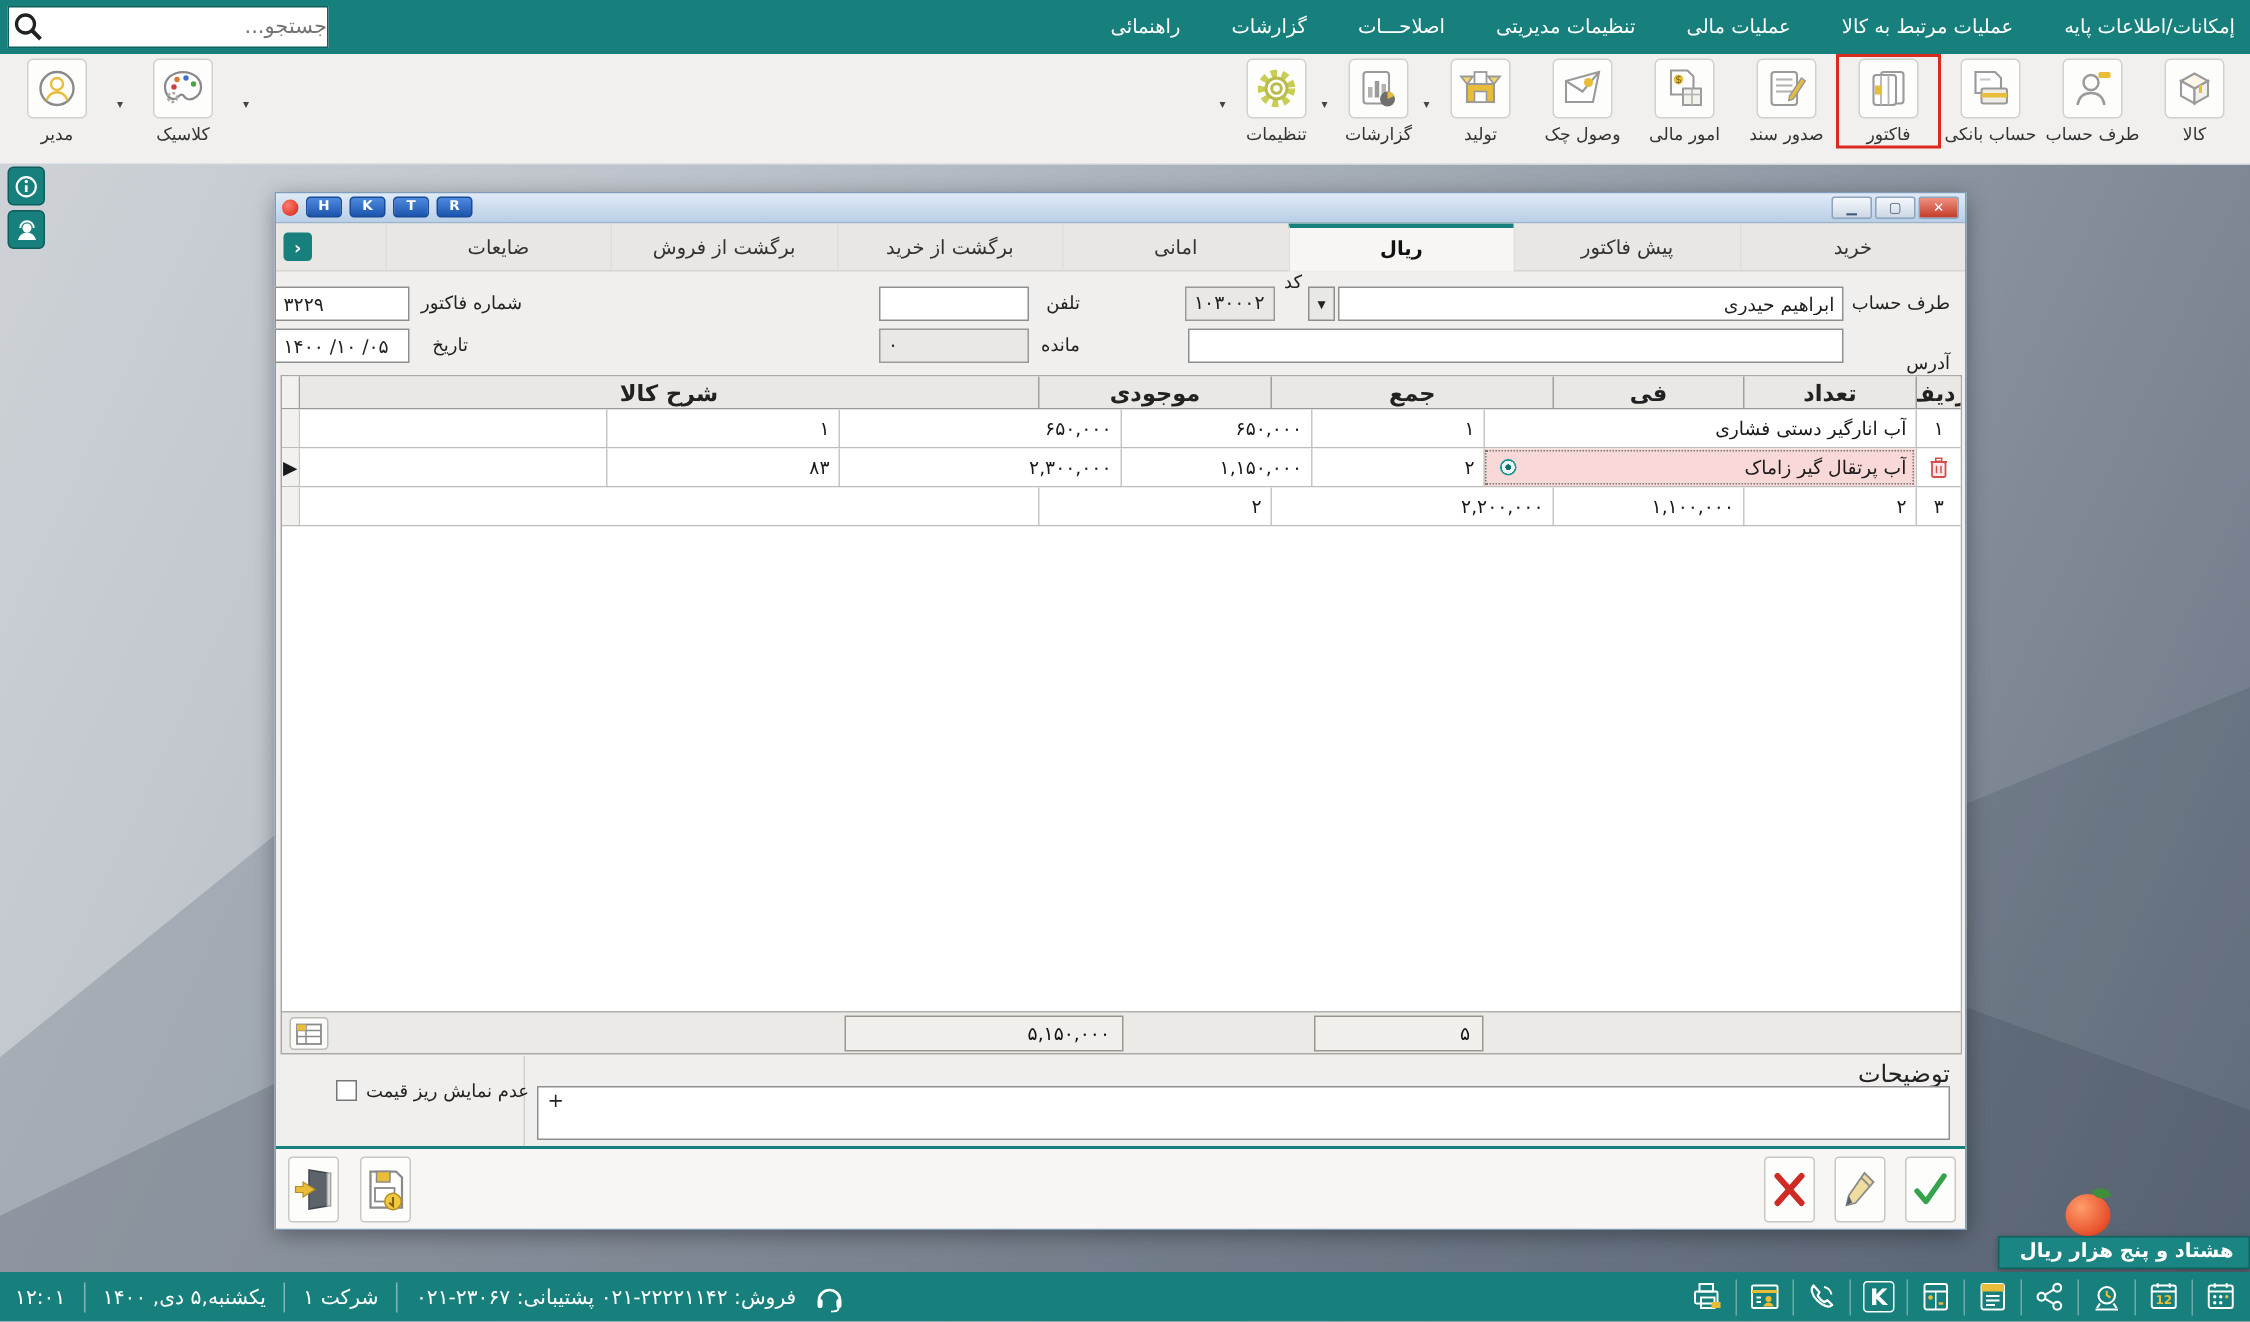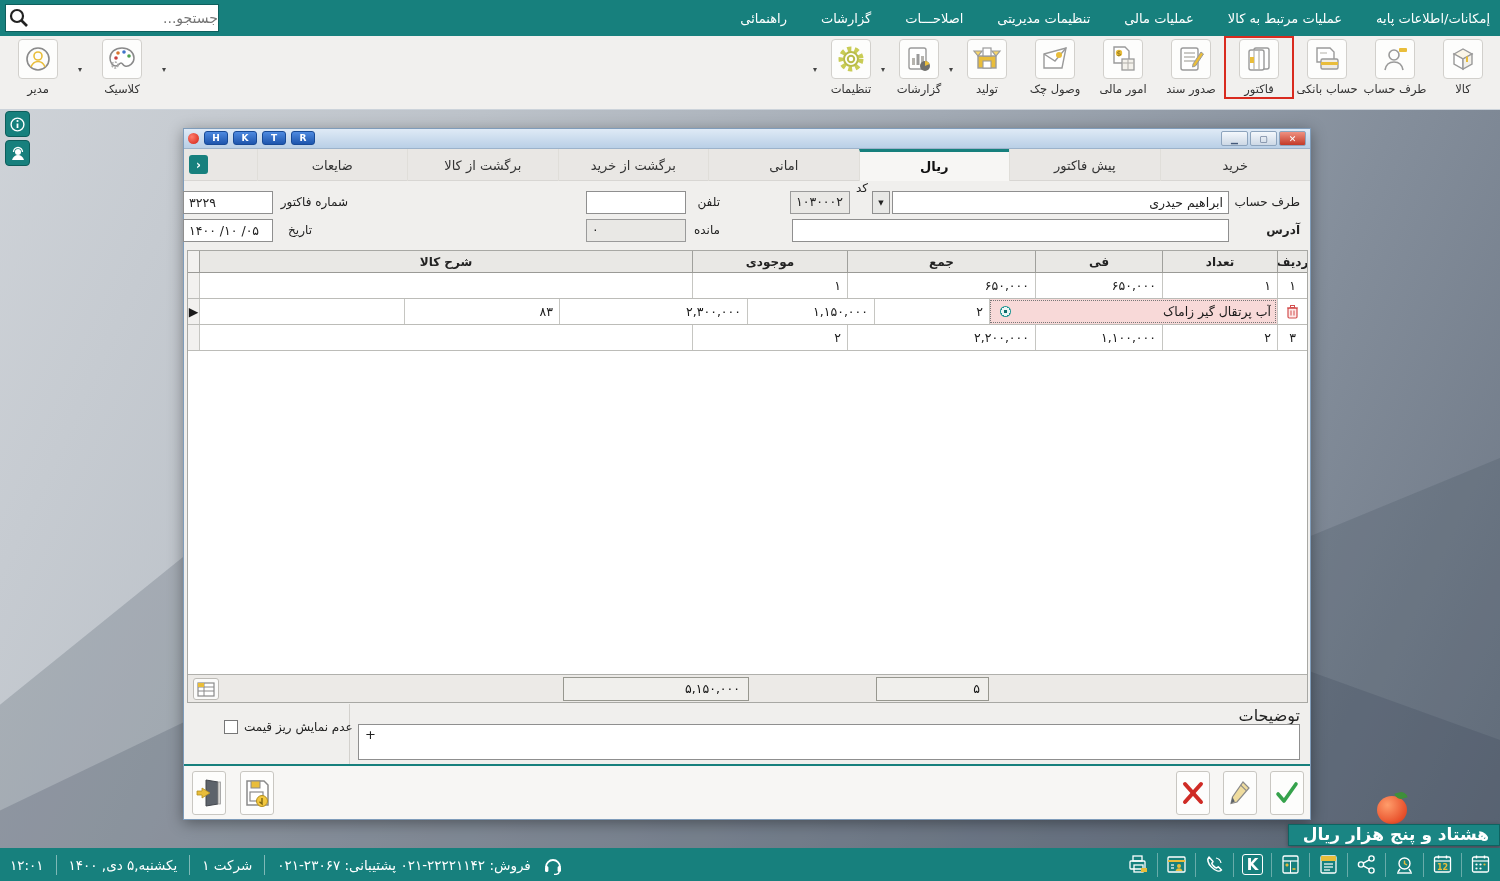--- a/index.html
+++ b/index.html
@@ -55,21 +55,21 @@
   .form{position:absolute;left:0;right:0;top:52px;height:69px;}
   .flabel{position:absolute;font-size:12px;color:#222;white-space:nowrap;}
   .finput{position:absolute;height:23px;background:#fff;border:1px solid #8f8f8f;font-family:inherit;font-size:12.5px;color:#222;padding:0 5px;outline:none;}
   .fro{position:absolute;height:23px;background:#e9e8e5;border:1px solid #9a9a9a;font-size:12.5px;color:#222;padding:2px 5px;direction:ltr;text-align:left;}
   .combo{position:absolute;width:18px;height:23px;background:#e8e8e6;border:1px solid #8f8f8f;font-size:7px;color:#222;display:flex;align-items:center;justify-content:center;}
 
   
   .grid{position:absolute;left:3px;right:2px;top:121px;height:453px;display:flex;flex-direction:column;border:1px solid #a8a8a4;background:#fff;}
   .trow{display:flex;flex-direction:row;}
   .thead{height:22px;background:#e9e8e5;border-bottom:1px solid #9a9a96;}
-  .thead .cell{font-weight:bold;font-size:12px;color:#222;display:flex;align-items:center;justify-content:center;border-left:1px solid #aoaoa0;}
+  .thead .cell{font-weight:bold;font-size:15px;color:#222;display:flex;align-items:center;justify-content:center;border-left:1px solid #aoaoa0;}
   .thead .cell{border-left:1px solid #a0a09c;}
   .tbody-row{height:26px;border-bottom:1px solid #bcbcb8;background:#fff;}
   .cell{display:flex;align-items:center;overflow:hidden;white-space:nowrap;}
   .tbody-row .cell{border-left:1px solid #c6c6c2;font-size:12.5px;color:#1a1a1a;padding:0 6px;justify-content:flex-start;}
   .c-radif{width:30px;flex:0 0 30px;justify-content:center!important;padding:0!important;}
   .c-name{width:288px;flex:0 0 288px;}
   .c-qty{width:115px;flex:0 0 115px;}
   .c-fee{width:127px;flex:0 0 127px;}
   .c-sum{width:188px;flex:0 0 188px;}
   .c-stock{width:155px;flex:0 0 155px;}
@@ -95,21 +95,21 @@
   .chklabel{font-size:12px;color:#222;white-space:nowrap;}
 
   
   .btnbar{position:absolute;left:0;right:0;bottom:0;height:55px;background:#f7f6f4;border-top:2px solid #17807d;}
   .bb{position:absolute;top:5px;width:34px;height:44px;background:#fdfdfc;border:1px solid #c9c7c2;border-radius:3px;display:flex;align-items:center;justify-content:center;}
 
   
   .fruit{position:absolute;left:1377px;top:792px;width:32px;height:32px;z-index:20;}
   .fruit .body{position:absolute;left:0;top:4px;width:30px;height:28px;border-radius:50%;background:radial-gradient(circle at 35% 32%,#ff9d6b,#e8502b 70%,#c43a1c);}
   .fruit .leaf{position:absolute;left:18px;top:0;width:12px;height:7px;border-radius:0 8px 0 8px;background:#3f8f3a;transform:rotate(-15deg);}
-  .pricetip{position:absolute;right:0px;top:824px;height:22px;background:#1a8583;border:1px solid #0e6361;color:#fff;font-size:17px;font-weight:bold;display:flex;align-items:center;padding:0 10px 2px 14px;z-index:21;box-shadow:0 1px 4px rgba(0,0,0,.3);}
+  .pricetip{position:absolute;right:0px;top:824px;height:22px;background:#1a8583;border:1px solid #0e6361;color:#fff;font-size:13px;font-weight:bold;display:flex;align-items:center;padding:0 10px 2px 14px;z-index:21;box-shadow:0 1px 4px rgba(0,0,0,.3);}
 
   
   .statusbar{position:absolute;left:0;top:848px;width:1500px;height:33px;background:#17807d;z-index:30;}
   .sb-left{position:absolute;left:10px;top:0;height:33px;display:flex;direction:ltr;align-items:center;gap:12px;color:#fff;font-size:13.5px;}
   .sb-sep{width:1px;height:20px;background:rgba(255,255,255,.45);}
   .ltrnum{direction:ltr;unicode-bidi:isolate;}
   .sb-right{position:absolute;right:6px;top:3px;display:flex;direction:ltr;align-items:center;gap:3px;}
   .sic{width:27px;height:27px;display:flex;align-items:center;justify-content:center;border-radius:2px;}
   .sdiv{width:1px;height:24px;background:rgba(255,255,255,.35);margin:0 2px;}
   .kglyph{color:#fff;font-weight:bold;font-size:15px;border:1.5px solid #fff;border-radius:3px;width:21px;height:21px;display:flex;align-items:center;justify-content:center;}
@@ -324,39 +324,39 @@
         <span class="wc close">✕</span>
       </div>
     </div>
 
     <div class="tabstrip">
       <div class="tab">خرید</div>
       <div class="tab">پیش فاکتور</div>
       <div class="tab active">ریال</div>
       <div class="tab">امانی</div>
       <div class="tab">برگشت از خرید</div>
-      <div class="tab">برگشت از کالا</div>
+      <div class="tab">برگشت از فروش</div>
       <div class="tab">ضایعات</div>
       <div class="tabnav">‹</div>
     </div>
 
     <div class="form">
       <span class="flabel" style="right:10px;top:14px;">طرف حساب</span>
       <input class="finput" style="right: 81px; top: 10px; width: 337px; text-align: right;" value="ابراهیم حیدری">
       <span class="combo" style="right:420px;top:10px;">▼</span>
       <span class="flabel" style="right:442px;top:0;">کد</span>
       <div class="fro" style="right:460px;top:10px;width:60px;">۱۰۳۰۰۰۲</div>
 
       <span class="flabel" style="right:590px;top:14px;">تلفن</span>
       <input class="finput" style="right: 624px; top: 10px; width: 100px;" dir="ltr">
 
       <span class="flabel" style="right:962px;top:14px;">شماره فاکتور</span>
       <input class="finput" style="right: 1037px; top: 10px; width: 90px; text-align: left;" dir="ltr" value="۳۲۲۹">
 
-      <span class="flabel" style="right:10px;top:42px;font-weight:bold;">آدرس</span>
+      <span class="flabel" style="right:10px;top:54px;">آدرس</span>
       <input class="finput" style="right: 81px; top: 38px; width: 437px; text-align: right;">
 
       <span class="flabel" style="right:590px;top:42px;">مانده</span>
       <div class="fro" style="right:624px;top:38px;width:100px;">۰</div>
 
       <span class="flabel" style="right:998px;top:42px;">تاریخ</span>
       <input class="finput" style="right: 1037px; top: 38px; width: 90px; text-align: left;" dir="ltr" value="۱۴۰۰ /۱۰ /۰۵">
     </div>
 
     <div class="grid">
@@ -365,20 +365,23 @@
         <div class="cell c-qty" style="justify-content:center;">تعداد</div>
         <div class="cell c-fee" style="justify-content:center;">فی</div>
         <div class="cell c-sum" style="justify-content:center;">جمع</div>
         <div class="cell c-stock" style="justify-content:center;">موجودی</div>
         <div class="cell c-desc" style="justify-content:center;">شرح کالا</div>
         <div class="cell c-gutter"></div>
       </div>
 
       <div class="trow tbody-row">
         <div class="cell c-radif">۱</div>
+        <div class="cell c-name">
+            <span class="name-text">آب انارگیر دستی فشاری</span>
+          </div>
         <div class="cell c-qty num">۱</div>
         <div class="cell c-fee num">۶۵۰,۰۰۰</div>
         <div class="cell c-sum num">۶۵۰,۰۰۰</div>
         <div class="cell c-stock num">۱</div>
         <div class="cell c-desc"></div>
         <div class="cell c-gutter"></div>
       </div>
 
       <div class="trow tbody-row">
         <div class="cell c-radif">

